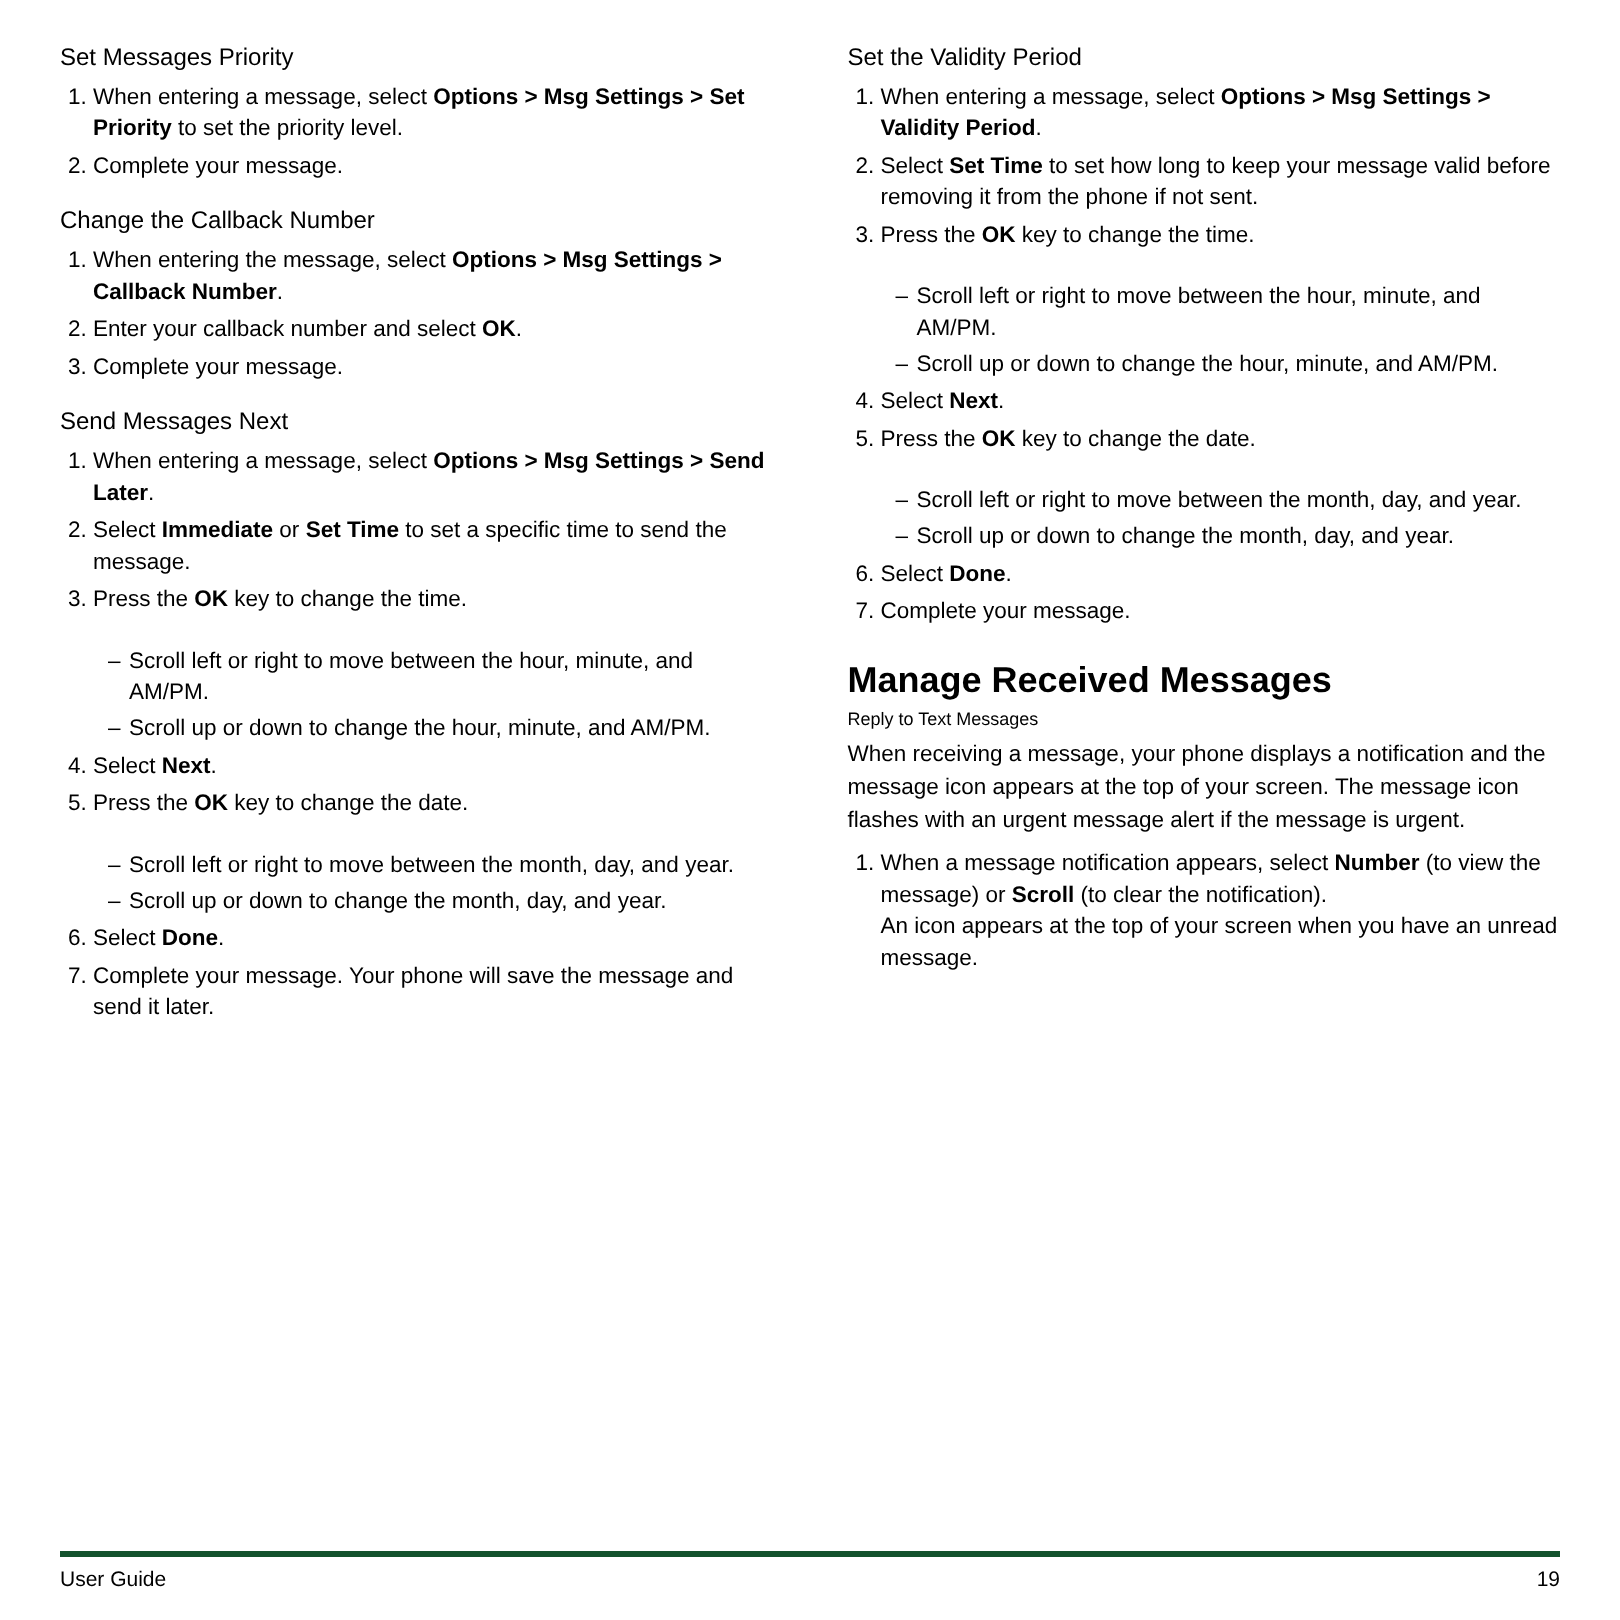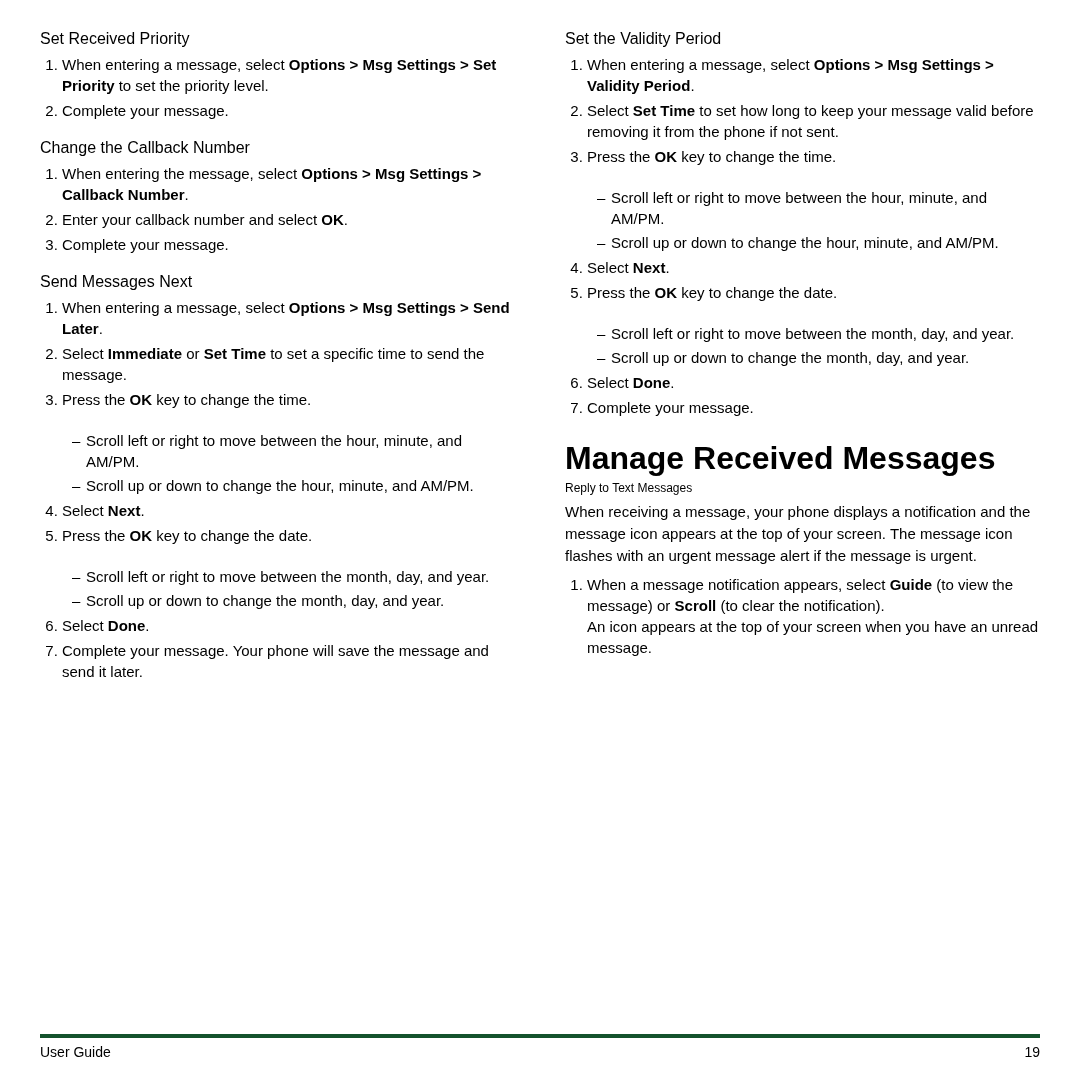--- a/index.html
+++ b/index.html
@@ -80,21 +80,21 @@
       content: "–";
       position: absolute;
       left: 0;
     }
 
     b {
       font-weight: bold;
     }
 
     .big-heading {
-      font-size: 32px;
+      font-size: 24px;
       font-weight: bold;
       margin-top: 22px;
       margin-bottom: 0;
     }
 
     .sub-section-heading {
       font-size: 12px;
       font-weight: normal;
       margin-bottom: 6px;
       margin-top: 4px;
@@ -123,21 +123,21 @@
     }
   </style>
 </head>
 <body>
 
 <div class="page-container">
   <div class="content-area">
 
     <div class="left-column">
 
-      <p class="section-heading">Set Received Priority</p>
+      <p class="section-heading">Set Messages Priority</p>
       <ol>
         <li>When entering a message, select <b>Options &gt; Msg Settings &gt; Set Priority</b> to set the priority level.</li>
         <li>Complete your message.</li>
       </ol>
 
       <p class="section-heading">Change the Callback Number</p>
       <ol>
         <li>When entering the message, select <b>Options &gt; Msg Settings &gt; Callback Number</b>.</li>
         <li>Enter your callback number and select <b>OK</b>.</li>
         <li>Complete your message.</li>
@@ -187,21 +187,21 @@
         </li>
         <li>Select <b>Done</b>.</li>
         <li>Complete your message.</li>
       </ol>
 
       <h2 class="big-heading">Manage Received Messages</h2>
 
       <p class="sub-section-heading">Reply to Text Messages</p>
       <p class="intro-text">When receiving a message, your phone displays a notification and the message icon appears at the top of your screen. The message icon flashes with an urgent message alert if the message is urgent.</p>
       <ol>
-        <li>When a message notification appears, select <b>Guide</b> (to view the message) or <b>Scroll</b> (to clear the notification).<br>An icon appears at the top of your screen when you have an unread message.</li>
+        <li>When a message notification appears, select <b>Number</b> (to view the message) or <b>Scroll</b> (to clear the notification).<br>An icon appears at the top of your screen when you have an unread message.</li>
       </ol>
 
     </div>
   </div>
 
   <div class="footer">
     <span class="footer-left">User Guide</span>
     <span class="footer-right">19</span>
   </div>
 </div>

